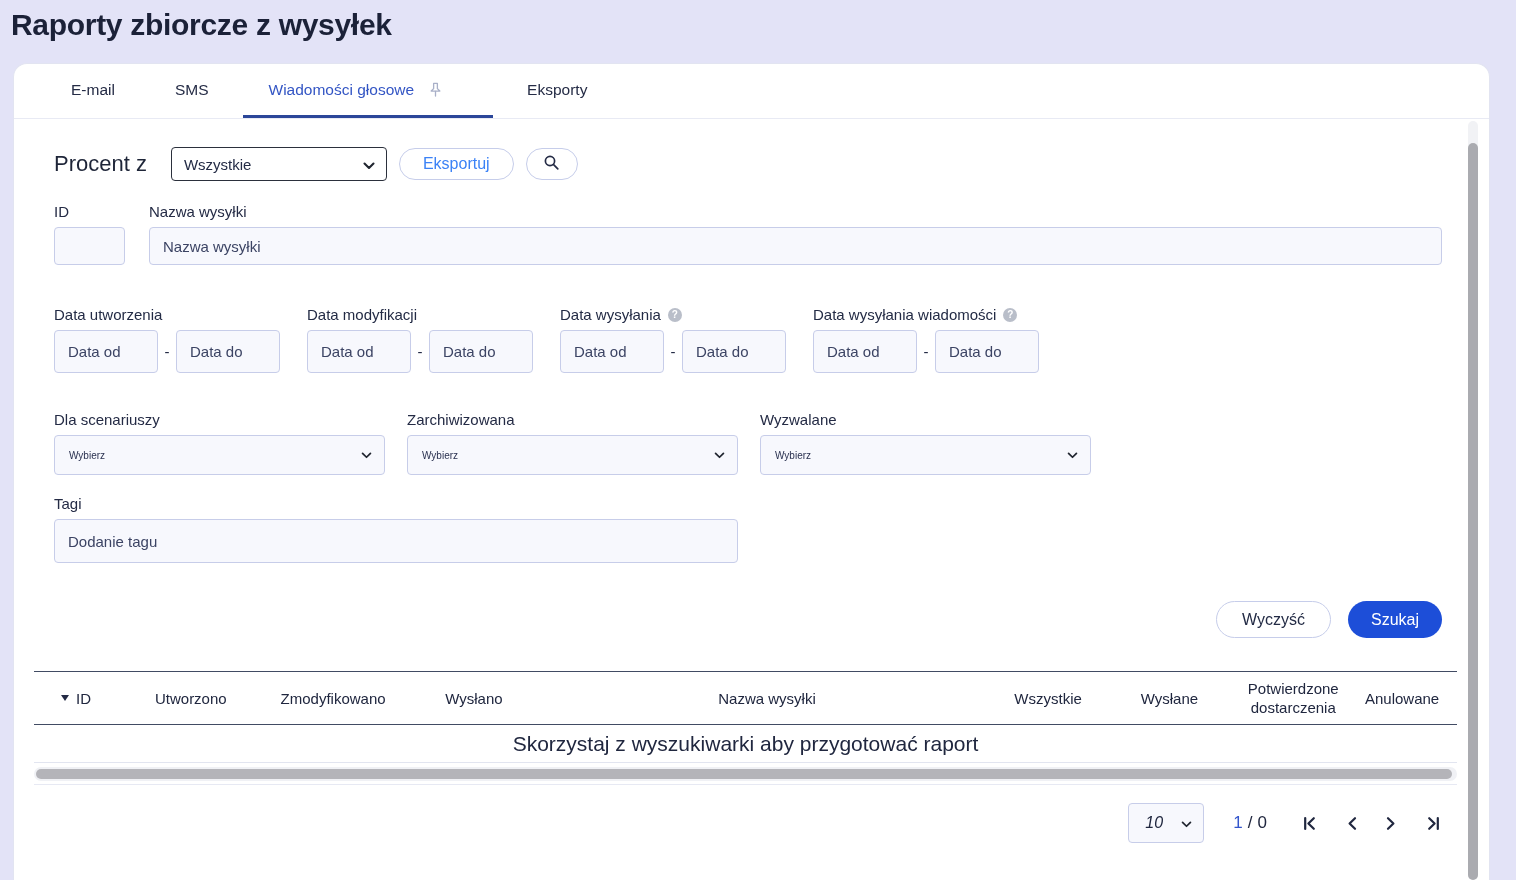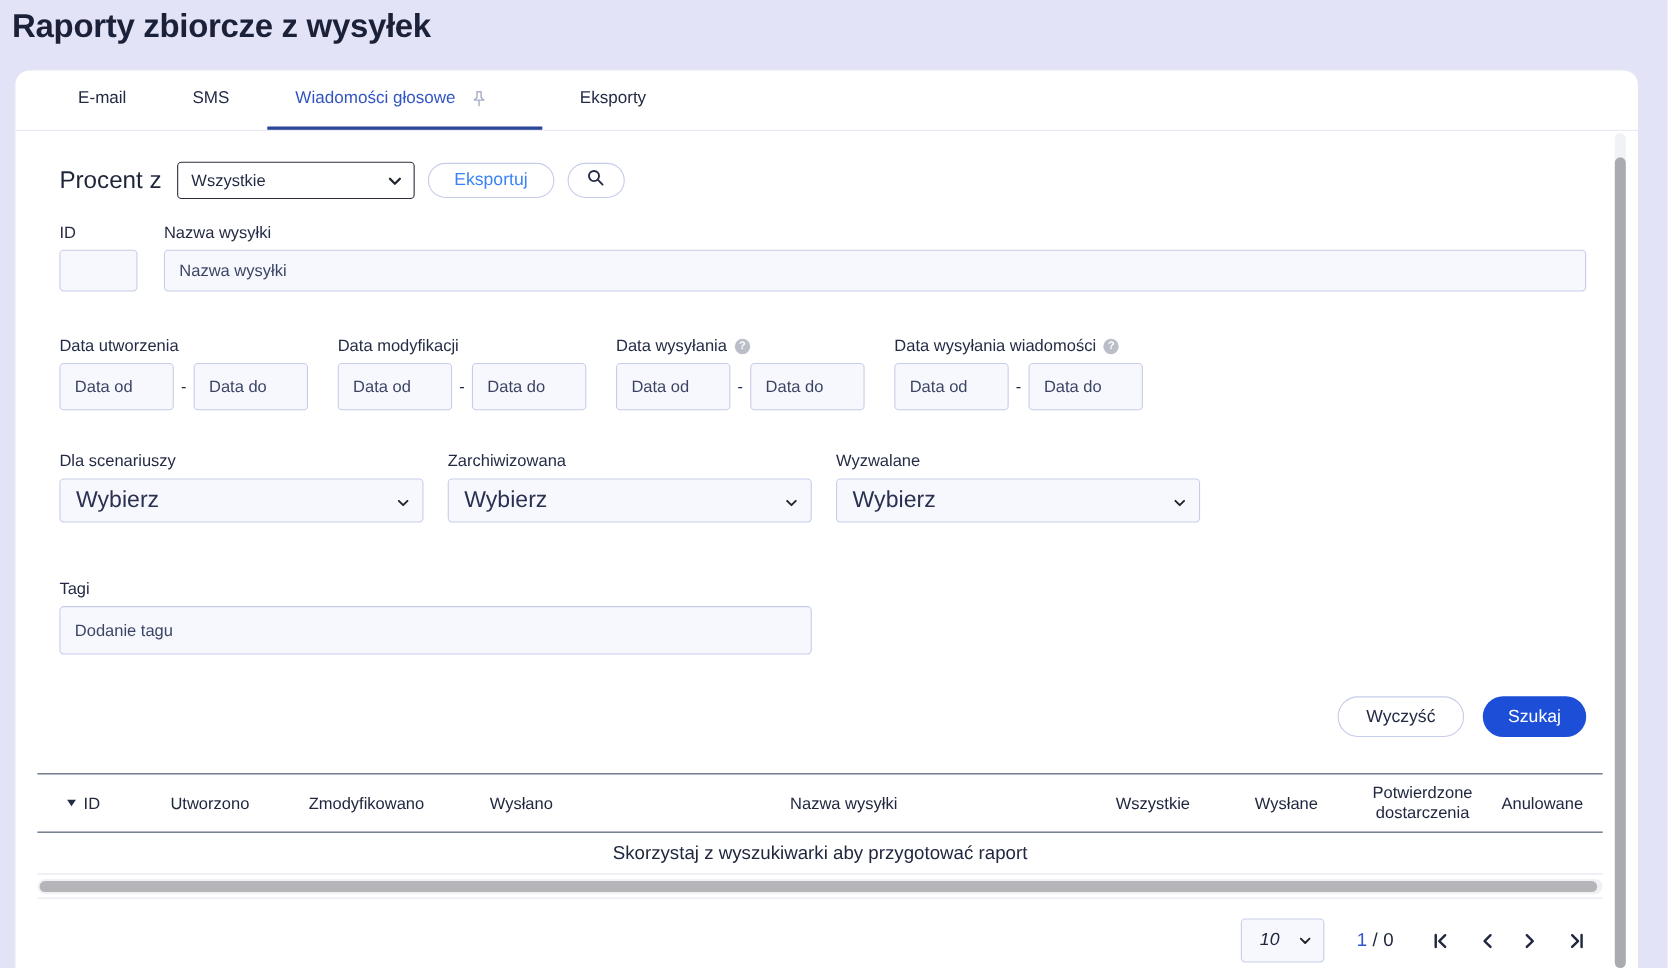--- a/index.html
+++ b/index.html
@@ -34,21 +34,21 @@
   }
   .tab.active { color: #3355c4; border-bottom-color: #2b4699; padding-right: 50px; }
   .tab .pin { margin-left: 14px; display: inline-flex; }
   
   .content { padding: 0 47px 0 40px; }
   .results-row {
     margin-top: 28px; display: flex; justify-content: space-between; align-items: center;
   }
   .results-count { font-size: 23px; font-weight: 500; color: #1e2538; }
   .percent-group { display: flex; align-items: center; }
-  .percent-label { font-size: 22px; font-weight: 500; color: #1e2538; margin-right: 14px; }
+  .percent-label { font-size: 22px; font-weight: 500; color: #1e2538; margin-right: 24px; }
   .percent-select {
     width: 216px; height: 34px; background: #fff;
     border: 1.5px solid #2b303c; border-radius: 4px;
     display: flex; align-items: center; justify-content: space-between;
     padding: 0 11px 0 12px; font-size: 15px; cursor: pointer; margin-right: 12px;
   }
   .pill-btn {
     height: 32px; border-radius: 16px; border: 1px solid #c6cdea; background: #fff;
     font-family: inherit; font-size: 16px; color: #3b82f6;
     display: inline-flex; align-items: center; justify-content: center;
@@ -74,23 +74,23 @@
     color: #fff; font-size: 10px; font-weight: bold;
     display: inline-flex; align-items: center; justify-content: center; cursor: pointer;
   }
   .date-inputs { display: flex; align-items: center; margin-top: 7px; }
   .date-input { width: 104px; height: 43px; }
   .dash { width: 18px; text-align: center; font-size: 15px; color: #242b45; }
   .row3 { margin-top: 38px; display: flex; gap: 22px; }
   .select-box {
     width: 331px; height: 40px; background: #f7f8fd; border: 1px solid #c7cde9;
     border-radius: 4px; display: flex; align-items: center; justify-content: space-between;
-    padding: 0 12px 0 14px; font-size: 21px; color: #2a3150; cursor: pointer;
-  }
-  .row4 { margin-top: 52px; }
+    padding: 0 12px 0 14px; font-size: 10px; color: #2a3150; cursor: pointer;
+  }
+  .row4 { margin-top: 20px; }
   .tag-input { width: 684px; height: 44px; font-size: 13px; }
   .actions { margin-top: 38px; display: flex; justify-content: flex-end; gap: 17px; }
   .btn-clear {
     height: 37px; border-radius: 19px; border: 1px solid #c6cdea; background: #fff;
     font-family: inherit; font-size: 16px; color: #232b45; padding: 0 25px; cursor: pointer;
   }
   .btn-search {
     height: 37px; border-radius: 19px; border: none; background: #1d4ed8;
     font-family: inherit; font-size: 16px; color: #ffffff; padding: 0 23px; cursor: pointer;
   }
@@ -104,21 +104,21 @@
   .th-id { width: 92px; display: flex; align-items: center; padding-left: 27px; text-align: left; }
   .sort-caret {
     width: 0; height: 0; border-left: 4.5px solid transparent;
     border-right: 4.5px solid transparent; border-top: 6px solid #242b45;
     margin-right: 7px; display: inline-block;
   }
   .th-c2 { width: 130px; } .th-c3 { width: 155px; } .th-c4 { width: 127px; }
   .th-c5 { width: 460px; } .th-c6 { width: 103px; } .th-c7 { width: 140px; }
   .th-c8 { width: 108px; line-height: 1.3; } .th-c9 { width: 110px; }
   .empty-row {
-    height: 38px; line-height: 38px; text-align: center; font-size: 17px;
+    height: 38px; line-height: 38px; text-align: center; font-size: 21px;
     color: #20273f; border-bottom: 1px solid #e2e5f0;
   }
   .hscroll {
     height: 14px; margin-top: 4px; background: #f0f1f5; border-radius: 7px;
     position: relative; cursor: pointer;
   }
   .hthumb {
     position: absolute; top: 2px; left: 2px; right: 5px; height: 10px;
     background: #b4b4b9; border-radius: 5px; cursor: grab;
   }

